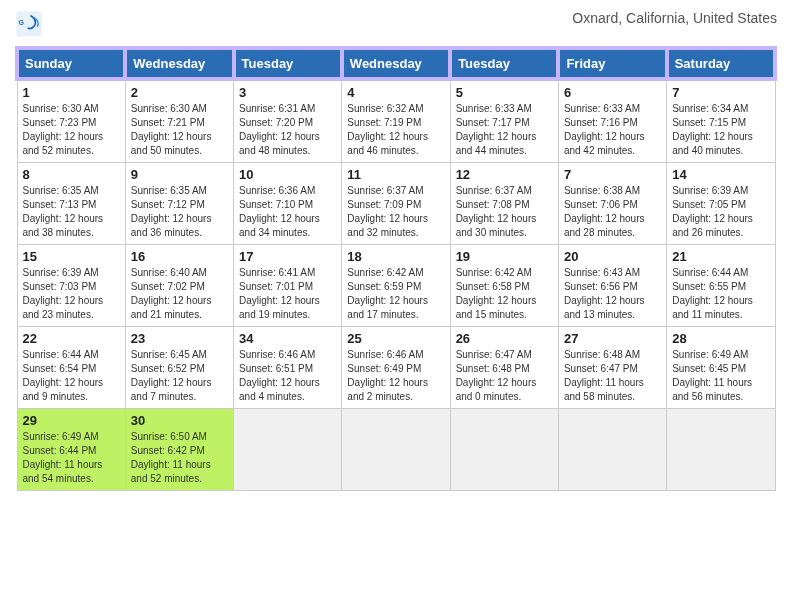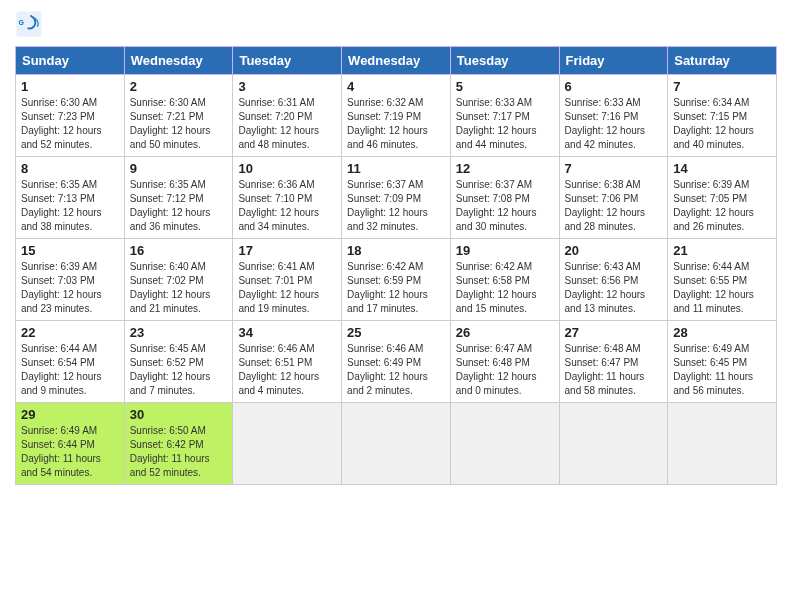--- a/index.html
+++ b/index.html
@@ -51,21 +51,21 @@
       border-collapse: collapse;
       border: 1px solid #ccc;
     }
     th {
       background-color: #2a6db5;
       color: white;
       font-size: 13px;
       font-weight: bold;
       padding: 6px 6px;
       text-align: left;
-      border: 1px solid #c4b5fd;
+      border: 4px solid #c4b5fd;
     }
     td {
       vertical-align: top;
       padding: 4px 5px;
       border: 1px solid #ccc;
       font-size: 10.5px;
       color: #222;
       width: 14.28%;
       min-height: 80px;
       background: #fff;
@@ -94,20 +94,21 @@
 <div class="header-area">
   <div class="logo-area">
     <svg class="logo-icon" viewBox="0 0 40 40">
       <rect x="2" y="2" width="36" height="36" rx="4" fill="#e8f0fa"></rect>
       <text x="5" y="22" font-size="10" font-weight="bold" fill="#1a6bbf">G</text>
       <path d="M22 8 Q32 14 28 22 Q24 28 18 26" stroke="#1a6bbf" stroke-width="2.5" fill="none"></path>
       <path d="M26 10 Q36 16 32 24" stroke="#1a8cd8" stroke-width="2" fill="none"></path>
     </svg>
   </div>
   <div class="title-area">
+    <div class="location-title">Oxnard, California, United States</div>
   </div>
 </div>
 
 <table>
   <thead>
     <tr>
     <th>Sunday</th>
         <th>Wednesday</th>
         <th>Tuesday</th>
         <th>Wednesday</th>

